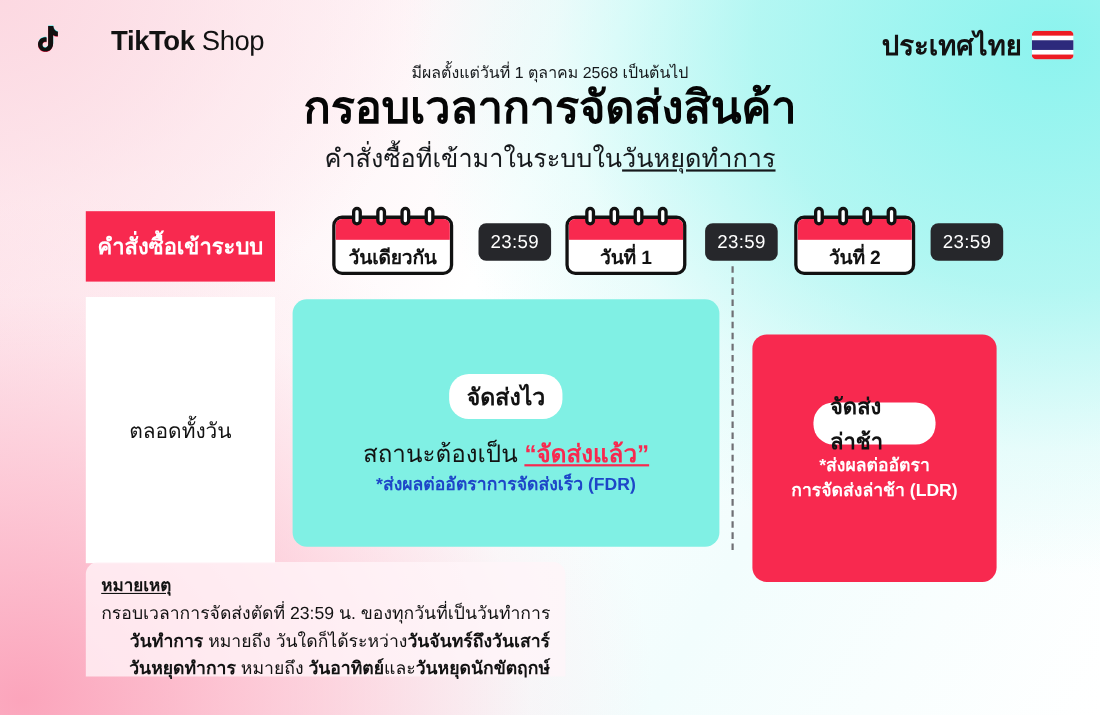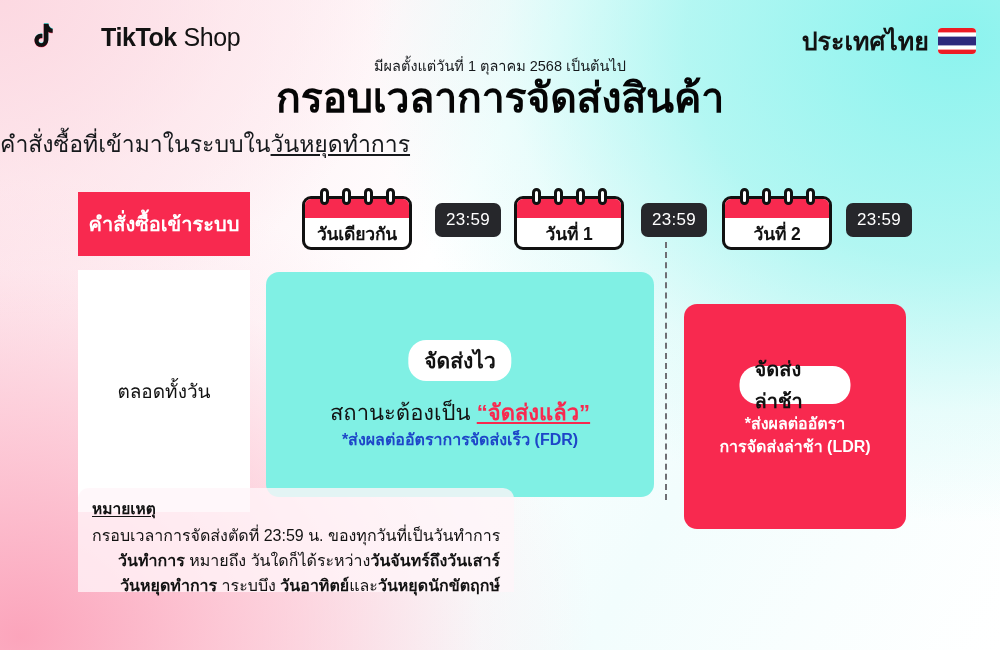--- a/index.html
+++ b/index.html
@@ -65,21 +65,21 @@
     position: absolute; top: 54px; left: 0; width: 1000px;
     text-align: center; font-size: 14.5px; color: #16191c; font-weight: 400;
   }
   .headline {
     position: absolute; top: 74px; left: 0; width: 1000px;
     text-align: center; font-size: 41px; font-weight: 700;
     color: #050505; letter-spacing: -0.2px; line-height: 1.18;
   }
   .subhead {
     position: absolute; top: 126px; left: 0; width: 1000px;
-    text-align: left; font-size: 23px; color: #16191c; font-weight: 400;
+    text-align: center; font-size: 23px; color: #16191c; font-weight: 400;
   }
   .subhead u { text-decoration: underline; text-underline-offset: 2px; }
 
   
   .red-label {
     position: absolute;
     left: 78px; top: 192px; width: 172px; height: 64px;
     background: #f8294f;
     display: flex; align-items: center; justify-content: center;
     color: #ffffff; font-size: 20px; font-weight: 700;
@@ -167,21 +167,21 @@
   }
   .panel-red .note {
     position: absolute; left: 0; top: 108px; width: 222px;
     text-align: center; font-size: 16px; font-weight: 700;
     color: #ffffff; line-height: 1.45;
   }
 
   
   .footnote {
     position: absolute;
-    left: 78px; top: 488px; width: 436px; height: 104px;
+    left: 78px; top: 511px; width: 436px; height: 104px;
     background: rgba(255,245,248,0.78);
     border-top-left-radius: 11px;
     border-top-right-radius: 11px;
     padding: 8px 14px 0 14px;
   }
   .footnote .fn-title {
     font-size: 15.5px; font-weight: 700; color: #121212;
     text-decoration: underline; text-underline-offset: 2px;
     margin-bottom: 3px;
   }
@@ -284,16 +284,16 @@
     <div class="note">
       <div>*ส่งผลต่ออัตรา</div>
       <div>การจัดส่งล่าช้า (LDR)</div>
     </div>
   </div>
 
   <div class="footnote">
     <div class="fn-title">หมายเหตุ</div>
     <div class="fn-line">กรอบเวลาการจัดส่งตัดที่ 23:59 น. ของทุกวันที่เป็นวันทำการ</div>
     <div class="fn-line"><b>วันทำการ</b><span> หมายถึง วันใดก็ได้ระหว่าง</span><b>วันจันทร์ถึงวันเสาร์</b></div>
-    <div class="fn-line"><b>วันหยุดทำการ</b><span> าระบบึง </span><b>วันอาทิตย์</b><span>และ</span><b>วันหยุดนักขัตฤกษ์</b></div>
+    <div class="fn-line"><b>วันหยุดทำการ</b><span> หมายถึง </span><b>วันอาทิตย์</b><span>และ</span><b>วันหยุดนักขัตฤกษ์</b></div>
   </div>
 
 </div>
 
 </body></html>

